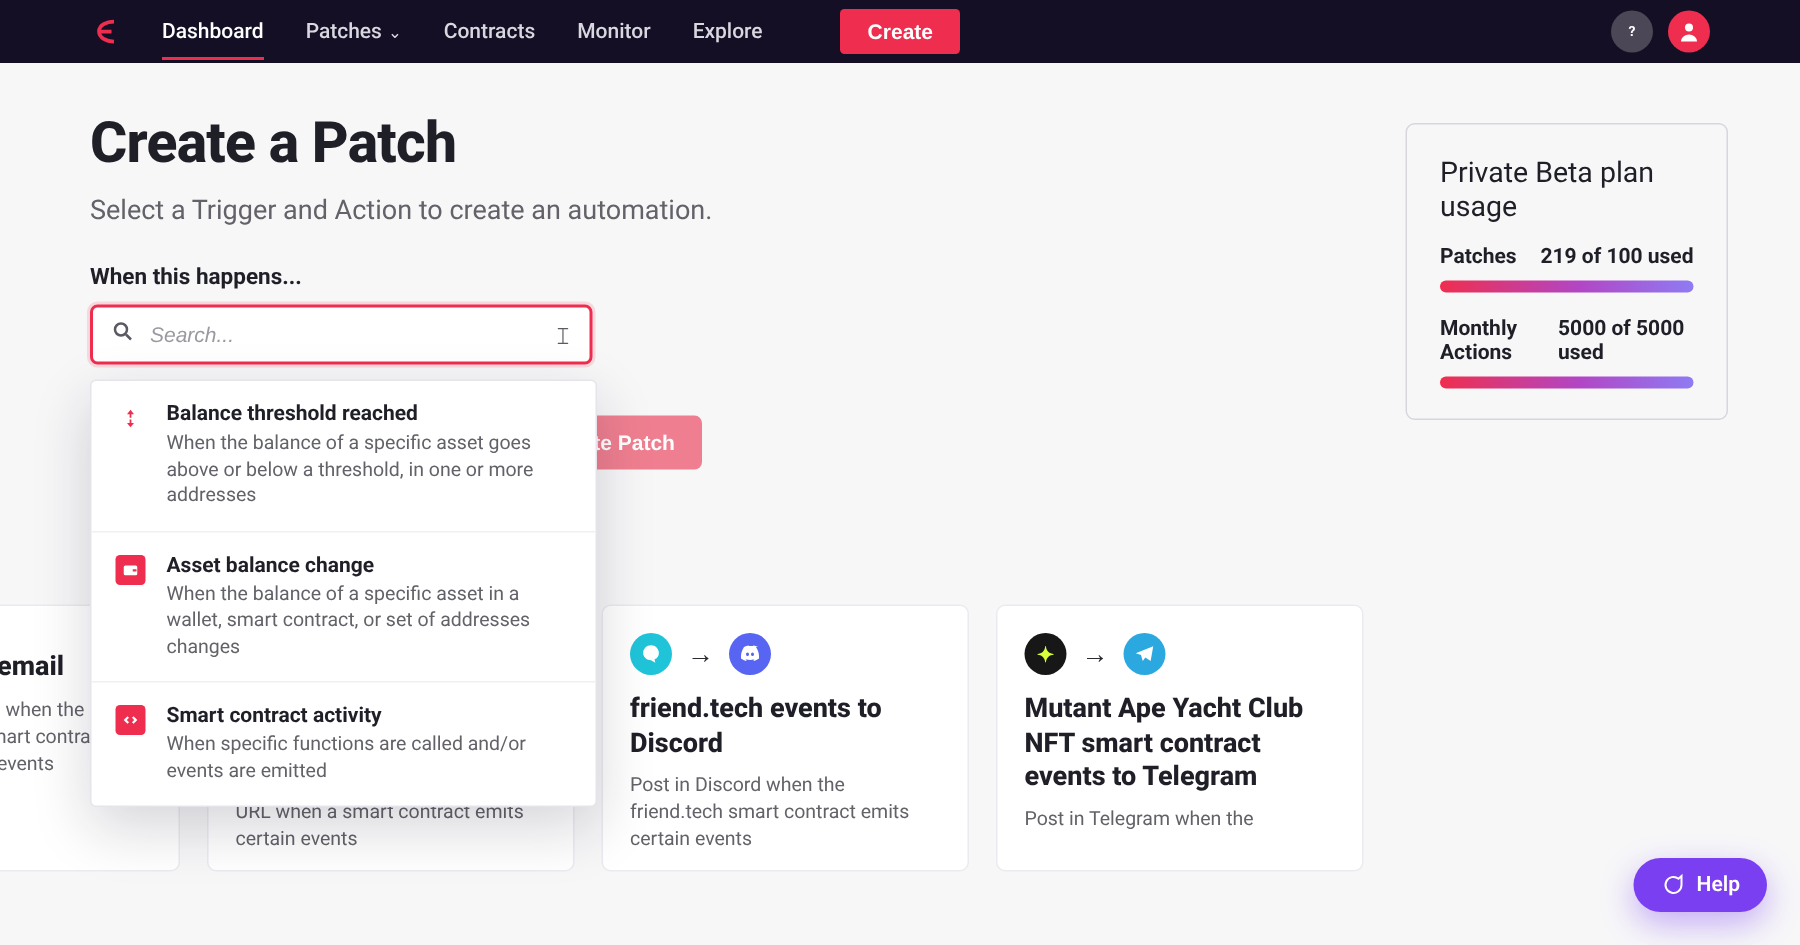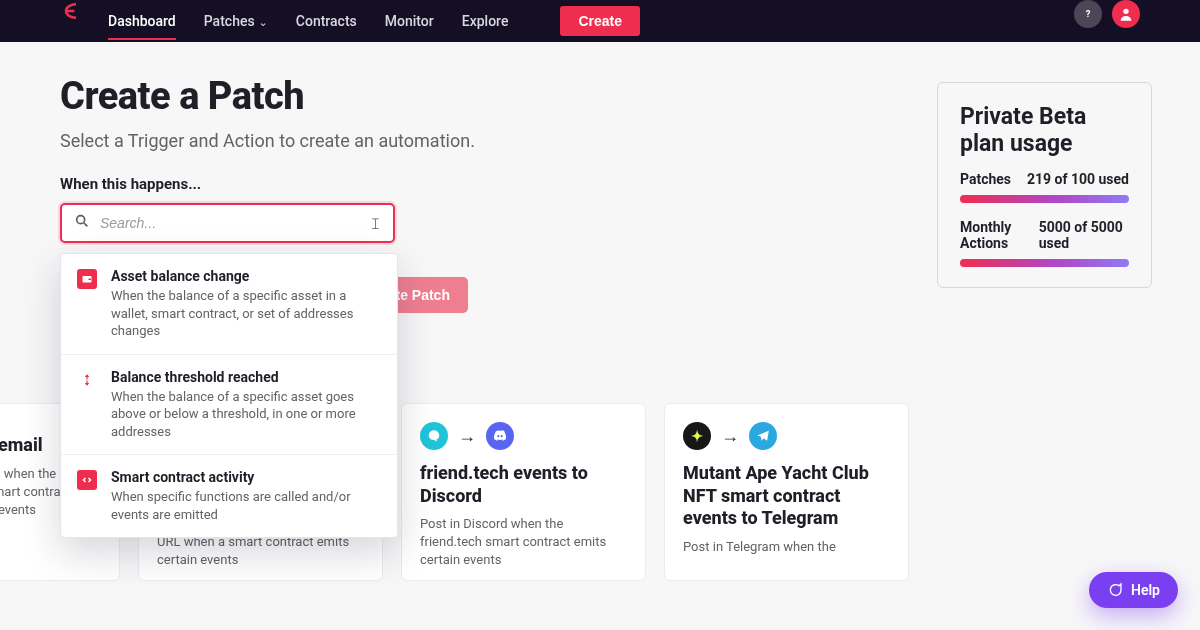--- a/index.html
+++ b/index.html
@@ -23,20 +23,21 @@
     background:var(--bg);
     color:var(--text);
     position:relative;
   }
 
   
   .topbar{
     background:var(--topbar);
     height:42px;
     display:flex;
+    align-items:center;
     padding:0 60px;
     color:#fff;
     font-size:14px;
   }
   .logo{width:22px;height:22px;border-radius:50%;color:var(--accent);display:flex;align-items:center;justify-content:center;font-weight:700;margin-right:26px;}
   .nav{display:flex;align-items:center;gap:28px;}
   .nav a{color:#d9d7df;text-decoration:none;font-weight:500;cursor:pointer;}
   .nav a.active{color:#fff;position:relative;}
   .nav a.active::after{content:"";position:absolute;left:0;right:0;bottom:-11px;height:2px;background:var(--accent);}
   .chev{display:inline-block;margin-left:4px;font-size:11px;}
@@ -128,21 +129,21 @@
   
   .usage{
     width:320px;
     border:1px solid var(--border);
     border-radius:6px;
     padding:20px 22px;
     background:transparent;
     margin-top:8px;
     align-self:flex-start;
   }
-  .usage h3{margin:0 0 14px 0;font-size:23px;font-weight:700;}
+  .usage h3{margin:0 0 14px 0;font-size:19px;font-weight:400;}
   .usage-row{display:flex;justify-content:space-between;font-weight:700;font-size:14px;margin-bottom:8px;}
   .bar{height:8px;border-radius:4px;background:linear-gradient(90deg,#ef2e4f 0%,#b246c5 55%,#8f7bf3 100%);margin-bottom:16px;}
 
   
   .help-fab{
     position:absolute;right:22px;bottom:22px;
     background:var(--purple);color:#fff;
     border-radius:22px;
     padding:10px 18px;
     display:flex;align-items:center;gap:8px;
@@ -198,37 +199,37 @@
                 <path d="M20 20l-5-5"></path>
               </svg>
           </span>
           <input placeholder="Search..." style="">
           <span class="cursor">𝙸</span>
         </div>
       </div>
 
       <div class="dropdown">
         <div class="dd-item">
+          <div class="dd-ic arrows">
+            <svg width="14" height="18" viewBox="0 0 24 24" fill="#ef2e4f">
+                <path d="M12 2l4 5h-3v4h-2V7H8l4-5zM12 22l-4-5h3v-4h2v4h3l-4 5z"></path>
+              </svg>
+          </div>
+          <div class="dd-title">Balance threshold reached</div>
+          <div class="dd-desc">When the balance of a specific asset goes above or below a threshold, in one or more addresses</div>
+        </div>
+        <div class="dd-item">
           <div class="dd-ic">
             <svg width="12" height="12" viewBox="0 0 24 24" fill="#fff">
                 <rect x="3" y="6" width="18" height="13" rx="2"></rect>
                 <rect x="15" y="11" width="5" height="3" fill="#ef2e4f"></rect>
               </svg>
           </div>
           <div class="dd-title">Asset balance change</div>
           <div class="dd-desc">When the balance of a specific asset in a wallet, smart contract, or set of addresses changes</div>
-        </div>
-        <div class="dd-item">
-          <div class="dd-ic arrows">
-            <svg width="14" height="18" viewBox="0 0 24 24" fill="#ef2e4f">
-                <path d="M12 2l4 5h-3v4h-2V7H8l4-5zM12 22l-4-5h3v-4h2v4h3l-4 5z"></path>
-              </svg>
-          </div>
-          <div class="dd-title">Balance threshold reached</div>
-          <div class="dd-desc">When the balance of a specific asset goes above or below a threshold, in one or more addresses</div>
         </div>
         <div class="dd-item">
           <div class="dd-ic">
             <svg width="12" height="12" viewBox="0 0 24 24" fill="none" stroke="#fff" stroke-width="3">
                 <path d="M9 8l-4 4 4 4M15 8l4 4-4 4"></path>
               </svg>
           </div>
           <div class="dd-title">Smart contract activity</div>
           <div class="dd-desc">When specific functions are called and/or events are emitted</div>
         </div>

